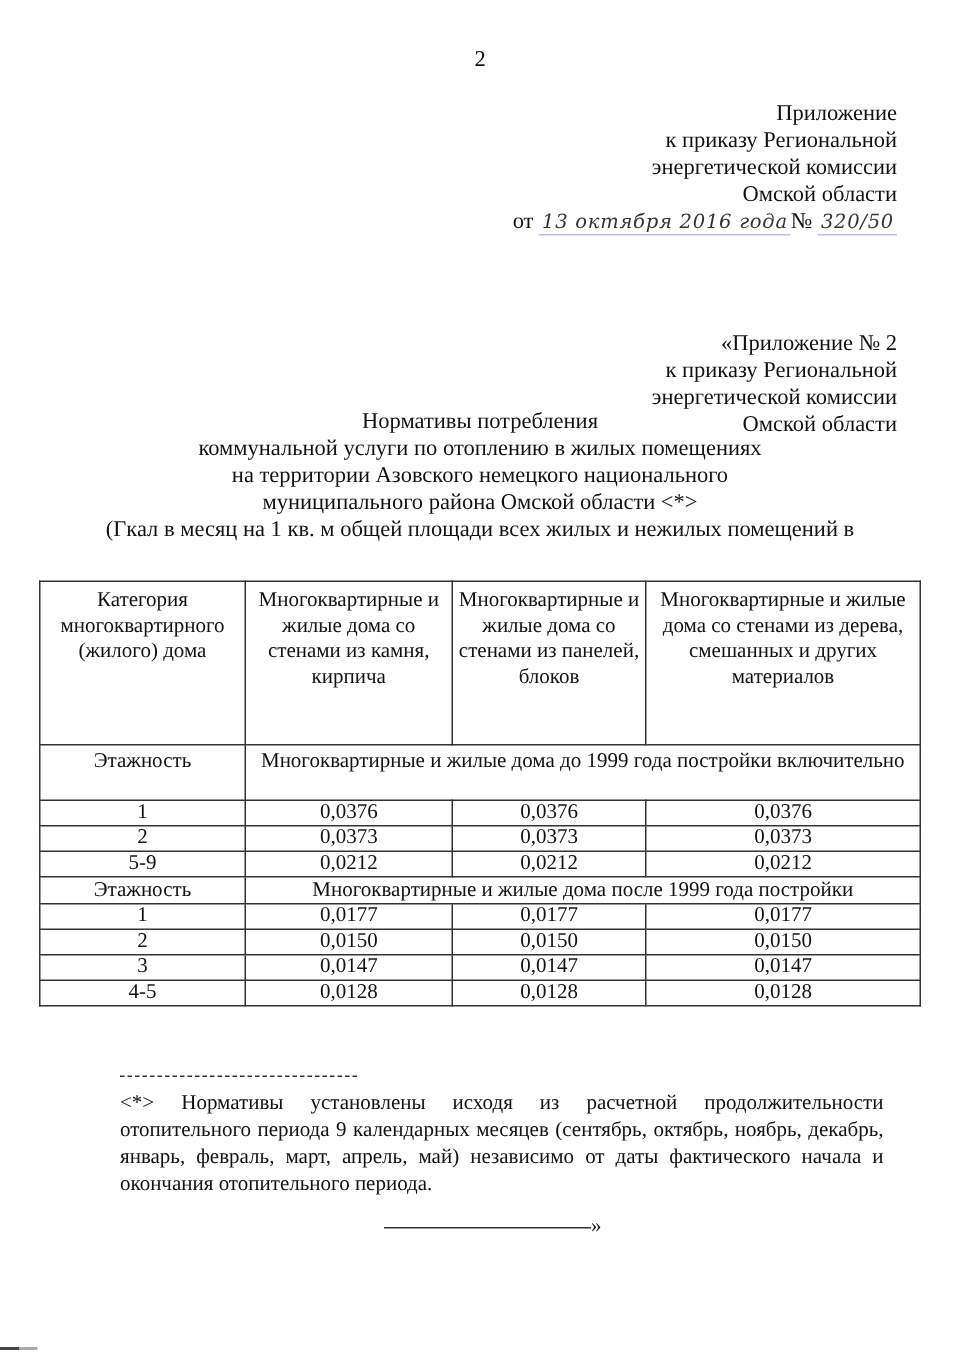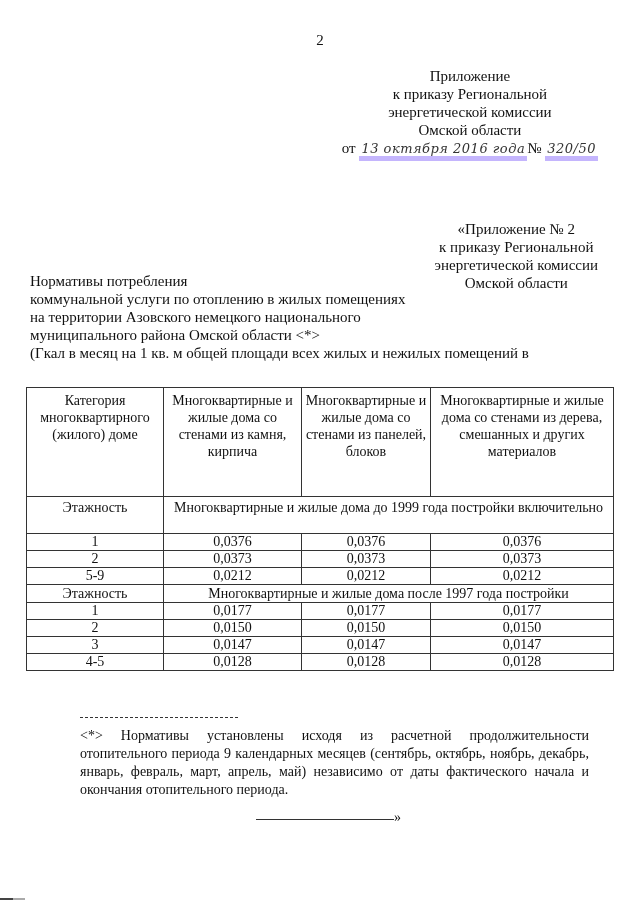--- a/index.html
+++ b/index.html
@@ -2,26 +2,26 @@
 <html><head>
 <meta charset="utf-8">
 <style>
   html, body { margin: 0; padding: 0; background: #ffffff; }
   body {
     width: 640px; height: 905px; position: relative; overflow: hidden;
     font-family: "Liberation Serif", "DejaVu Serif", serif;
     color: #111;
   }
   .page-number { position: absolute; top: 32px; left: 0; width: 640px; text-align: center; font-size: 15px; }
-  .block-right { position: absolute; right: 42px; text-align: center; font-size: 15px; line-height: 18px; }
+  .block-right { position: absolute; right: 42px; text-align: right; font-size: 15px; line-height: 18px; }
   .app1 { top: 67px; }
   .app2 { top: 172px; margin-top: 48px; }
   .sign-line { display: inline-block; white-space: nowrap; }
-  .hand { font-family: "DejaVu Serif", serif; font-style: italic; font-size: 13px; color: #333; border-bottom: 5px solid #c4b5fd; padding: 0 2px; letter-spacing: 0.5px; margin-top: 16px; }
-  .title { position: absolute; top: 272px; left: 30px; width: 580px; font-size: 15px; line-height: 18px; }
+  .hand { font-family: "DejaVu Serif", serif; font-style: italic; font-size: 13px; color: #333; border-bottom: 1px solid #c4b5fd; padding: 0 2px; letter-spacing: 0.5px; margin-top: 16px; }
+  .title { position: absolute; top: 272px; left: 30px; width: 580px; text-align: center; font-size: 15px; line-height: 18px; }
   table.norms {
     position: absolute; top: 387px; left: 26px; width: 587px;
     border-collapse: collapse; font-size: 14px; line-height: 17px; table-layout: fixed;
   }
   table.norms td { border: 1px solid #333; text-align: center; padding: 0 3px; vertical-align: top; }
   table.norms tr.head td { height: 104px; padding-top: 4px; }
   table.norms tr.section td { height: 34px; padding-top: 2px; }
   table.norms tr.section2 td { height: 16px; }
   table.norms tr.data td { height: 16px; line-height: 16px; }
   .rule-short { position: absolute; top: 717px; left: 80px; width: 158px; border-top: 1px dashed #333; }
@@ -64,21 +64,21 @@
 
 <table class="norms">
   <colgroup>
     <col style="width:137px">
       <col style="width:138px">
       <col style="width:129px">
       <col style="width:183px">
   </colgroup>
   <tbody>
       <tr class="head">
-    <td>Категория многоквартирного (жилого) доме</td>
+    <td>Категория многоквартирного (жилого) дома</td>
     <td>Многоквартирные и жилые дома со стенами из камня, кирпича</td>
     <td>Многоквартирные и жилые дома со стенами из панелей, блоков</td>
     <td>Многоквартирные и жилые дома со стенами из дерева, смешанных и других материалов</td>
   </tr>
   <tr class="section">
     <td>Этажность</td>
     <td colspan="3">Многоквартирные и жилые дома до 1999 года постройки включительно</td>
   </tr>
   <tr class="data">
     <td>1</td>
@@ -93,21 +93,21 @@
     <td>0,0373</td>
   </tr>
   <tr class="data">
     <td>5-9</td>
     <td>0,0212</td>
     <td>0,0212</td>
     <td>0,0212</td>
   </tr>
   <tr class="section2">
     <td>Этажность</td>
-    <td colspan="3">Многоквартирные и жилые дома после 1997 года постройки</td>
+    <td colspan="3">Многоквартирные и жилые дома после 1999 года постройки</td>
   </tr>
   <tr class="data">
     <td>1</td>
     <td>0,0177</td>
     <td>0,0177</td>
     <td>0,0177</td>
   </tr>
   <tr class="data">
     <td>2</td>
     <td>0,0150</td>

